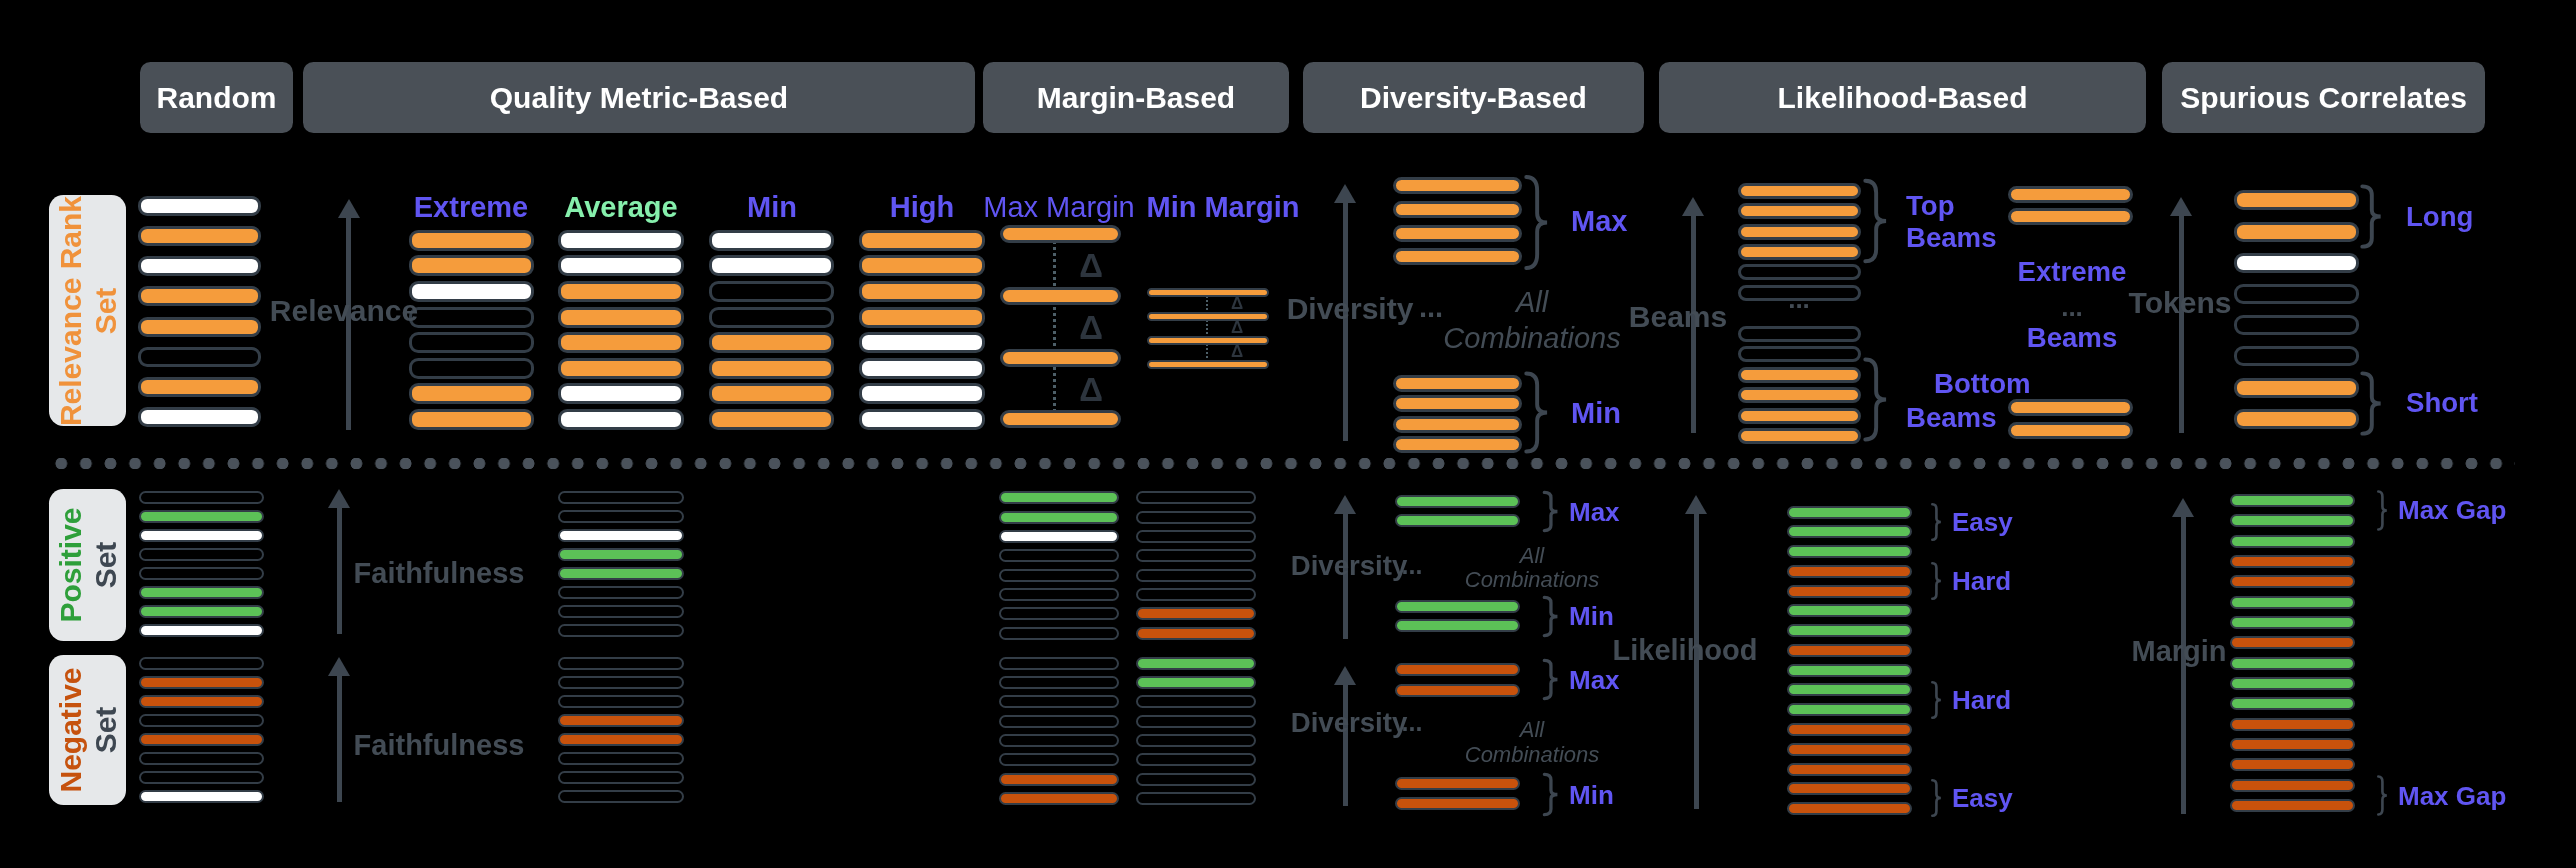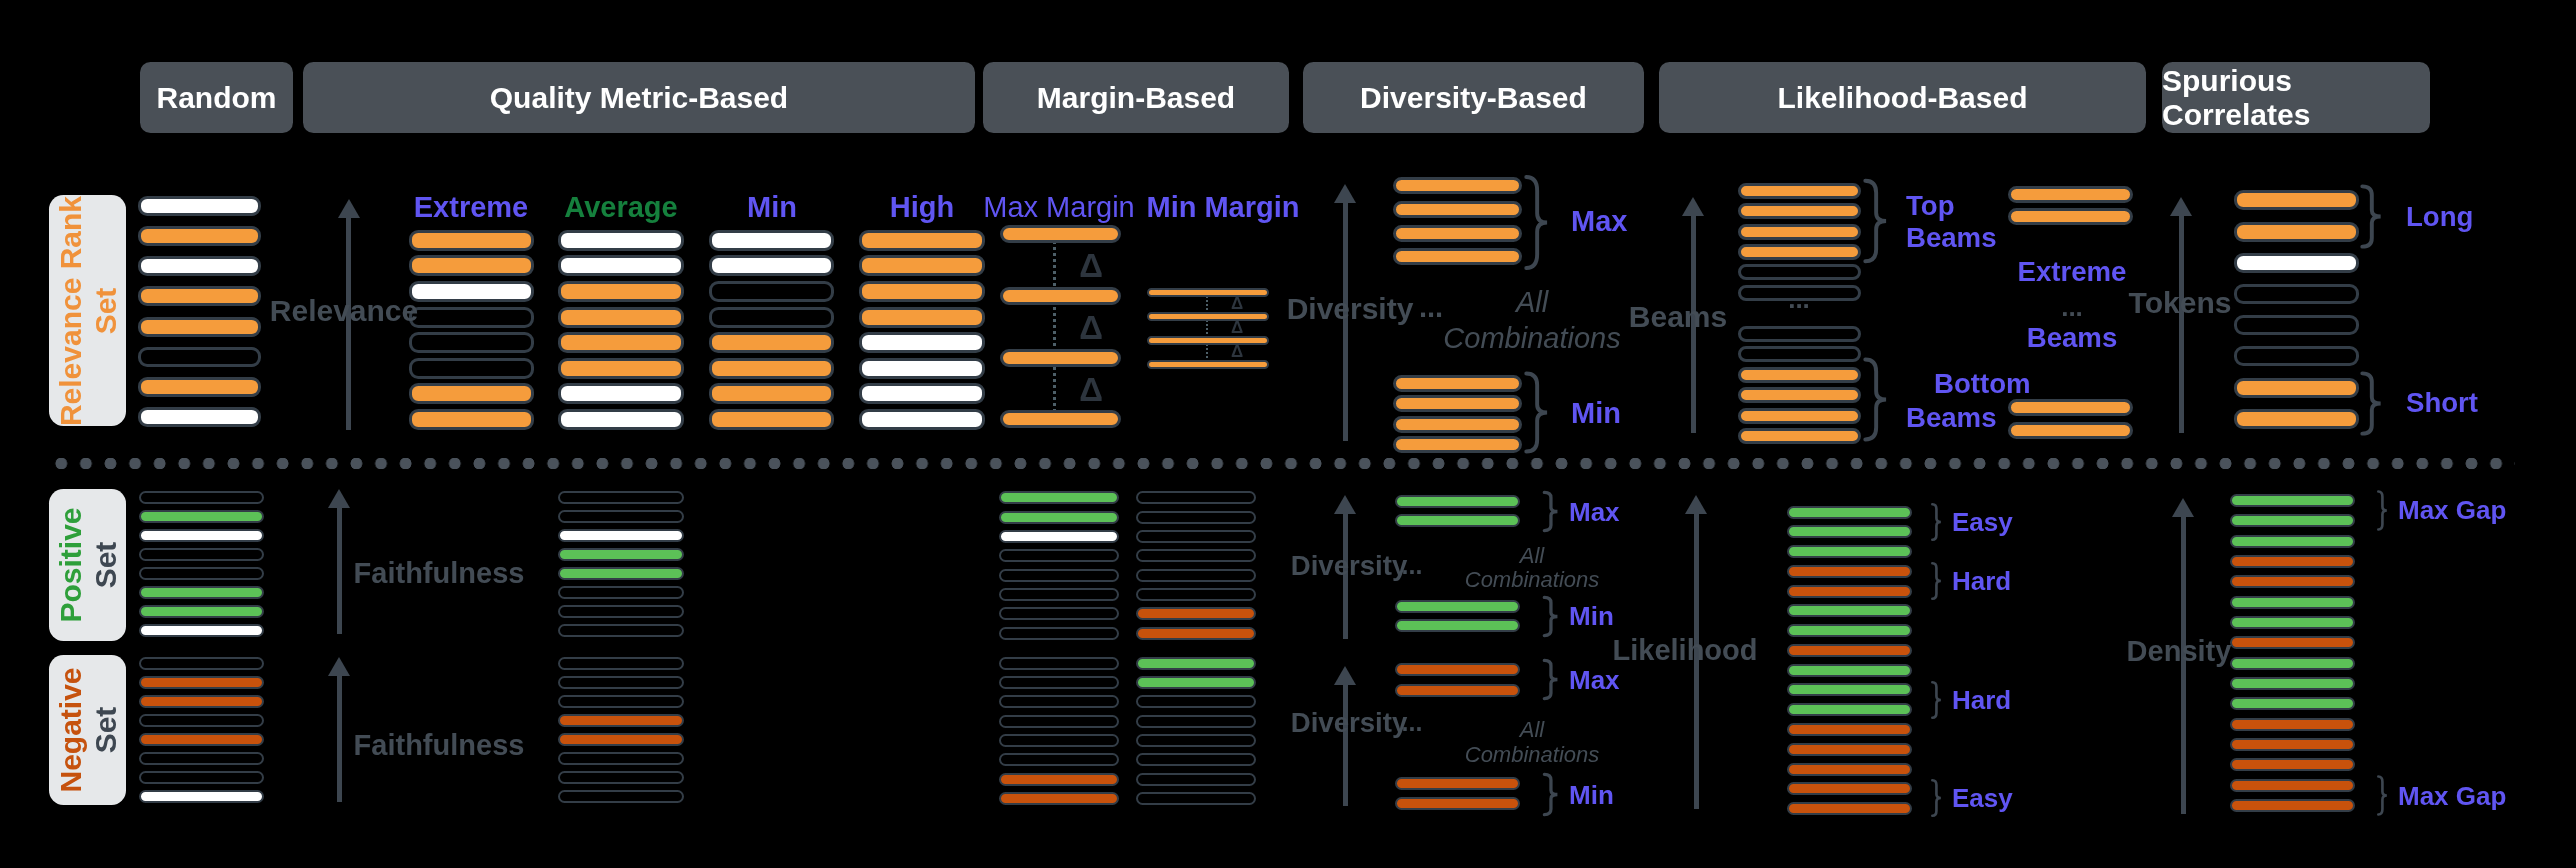--- a/index.html
+++ b/index.html
@@ -20,21 +20,21 @@
 </style>
 </head>
 <body>
 
 <div id="canvas">
   <div class="hdr" style="left: 140px; width: 153px;">Random</div>
   <div class="hdr" style="left: 303px; width: 672px;">Quality Metric-Based</div>
   <div class="hdr" style="left: 983px; width: 306px;">Margin-Based</div>
   <div class="hdr" style="left: 1303px; width: 341px;">Diversity-Based</div>
   <div class="hdr" style="left: 1659px; width: 487px;">Likelihood-Based</div>
-  <div class="hdr" style="left: 2162px; width: 268px;">Spurious Correlates</div>
+  <div class="hdr" style="left: 2162px; width: 323px;">Spurious Correlates</div>
 
   <div class="setbox" style="left: 49px; top: 195px; width: 77px; height: 231px;">
     <div class="rot" style="width: 231px;">
       <div class="l1" style="color: rgb(240, 146, 59);">Relevance Rank</div>
       <div class="l2" style="color: rgb(240, 146, 59);">Set</div>
     </div>
   </div>
   <div class="setbox" style="left: 49px; top: 489px; width: 77px; height: 152px;">
     <div class="rot" style="width: 152px;">
       <div class="l1" style="color: rgb(46, 159, 58);">Positive</div>
@@ -305,28 +305,28 @@
     </svg>
     <div class="lbl" style="left: 344px; top: 311px; font-size: 30px; color: rgb(67, 76, 85); font-weight: bold; transform: translate(-50%, -50%);">Relevance</div>
     <div class="lbl" style="left: 439px; top: 573px; font-size: 29px; color: rgb(67, 76, 85); font-weight: bold; transform: translate(-50%, -50%);">Faithfulness</div>
     <div class="lbl" style="left: 439px; top: 745px; font-size: 29px; color: rgb(67, 76, 85); font-weight: bold; transform: translate(-50%, -50%);">Faithfulness</div>
     <div class="lbl" style="left: 1350px; top: 309px; font-size: 30px; color: rgb(67, 76, 85); font-weight: bold; transform: translate(-50%, -50%);">Diversity</div>
     <div class="lbl" style="left: 1678px; top: 317px; font-size: 30px; color: rgb(67, 76, 85); font-weight: bold; transform: translate(-50%, -50%);">Beams</div>
     <div class="lbl" style="left: 2180px; top: 303px; font-size: 30px; color: rgb(67, 76, 85); font-weight: bold; transform: translate(-50%, -50%);">Tokens</div>
     <div class="lbl" style="left: 1349px; top: 566px; font-size: 27.6px; color: rgb(67, 76, 85); font-weight: bold; transform: translate(-50%, -50%);">Diversity</div>
     <div class="lbl" style="left: 1349px; top: 723px; font-size: 27.6px; color: rgb(67, 76, 85); font-weight: bold; transform: translate(-50%, -50%);">Diversity</div>
     <div class="lbl" style="left: 1685px; top: 650px; font-size: 29px; color: rgb(67, 76, 85); font-weight: bold; transform: translate(-50%, -50%);">Likelihood</div>
-    <div class="lbl" style="left: 2179px; top: 651px; font-size: 29px; color: rgb(67, 76, 85); font-weight: bold; transform: translate(-50%, -50%);">Density</div>
+    <div class="lbl" style="left: 2179px; top: 651px; font-size: 29px; color: rgb(67, 76, 85); font-weight: bold; transform: translate(-50%, -50%);">Margin</div>
     <div class="lbl" style="left: 1431px; top: 307px; font-size: 29px; color: rgb(67, 76, 85); font-weight: bold; transform: translate(-50%, -50%);">...</div>
     <div class="lbl" style="left: 1799px; top: 299px; font-size: 26px; color: rgb(67, 76, 85); font-weight: bold; transform: translate(-50%, -50%);">...</div>
     <div class="lbl" style="left: 2072px; top: 307px; font-size: 26px; color: rgb(67, 76, 85); font-weight: bold; transform: translate(-50%, -50%);">...</div>
     <div class="lbl" style="left: 1412px; top: 565px; font-size: 25px; color: rgb(67, 76, 85); font-weight: bold; transform: translate(-50%, -50%);">...</div>
     <div class="lbl" style="left: 1412px; top: 722px; font-size: 25px; color: rgb(67, 76, 85); font-weight: bold; transform: translate(-50%, -50%);">...</div>
     <div class="lbl" style="left: 471px; top: 207px; font-size: 29px; color: rgb(96, 85, 242); font-weight: bold; transform: translate(-50%, -50%);">Extreme</div>
-    <div class="lbl" style="left: 621px; top: 207px; font-size: 29px; color: #15803d; font-weight: bold; transform: translate(-50%, -50%);">Average</div>
+    <div class="lbl" style="left: 621px; top: 207px; font-size: 29px; color: #86efac; font-weight: bold; transform: translate(-50%, -50%);">Average</div>
     <div class="lbl" style="left: 772px; top: 207px; font-size: 29px; color: rgb(96, 85, 242); font-weight: bold; transform: translate(-50%, -50%);">Min</div>
     <div class="lbl" style="left: 922px; top: 207px; font-size: 29px; color: rgb(96, 85, 242); font-weight: bold; transform: translate(-50%, -50%);">High</div>
     <div class="lbl" style="left: 1059px; top: 207px; font-size: 29px; color: rgb(96, 85, 242); font-weight: normal; transform: translate(-50%, -50%);">Max Margin</div>
     <div class="lbl" style="left: 1223px; top: 207px; font-size: 29px; color: rgb(96, 85, 242); font-weight: bold; transform: translate(-50%, -50%);">Min Margin</div>
     <div class="lbl" style="left: 1571px; top: 221px; font-size: 29px; color: rgb(96, 85, 242); font-weight: bold; transform: translate(0px, -50%);">Max</div>
     <div class="lbl" style="left: 1571px; top: 413px; font-size: 29px; color: rgb(96, 85, 242); font-weight: bold; transform: translate(0px, -50%);">Min</div>
     <div class="lbl" style="left: 1906px; top: 206px; font-size: 27.6px; color: rgb(96, 85, 242); font-weight: bold; transform: translate(0px, -50%);">Top</div>
     <div class="lbl" style="left: 1906px; top: 238px; font-size: 27.6px; color: rgb(96, 85, 242); font-weight: bold; transform: translate(0px, -50%);">Beams</div>
     <div class="lbl" style="left: 1906px; top: 384px; font-size: 27.6px; color: rgb(96, 85, 242); font-weight: bold; transform: translate(0px, -50%); margin-left: 28px;">Bottom</div>
     <div class="lbl" style="left: 1906px; top: 418px; font-size: 27.6px; color: rgb(96, 85, 242); font-weight: bold; transform: translate(0px, -50%);">Beams</div>

